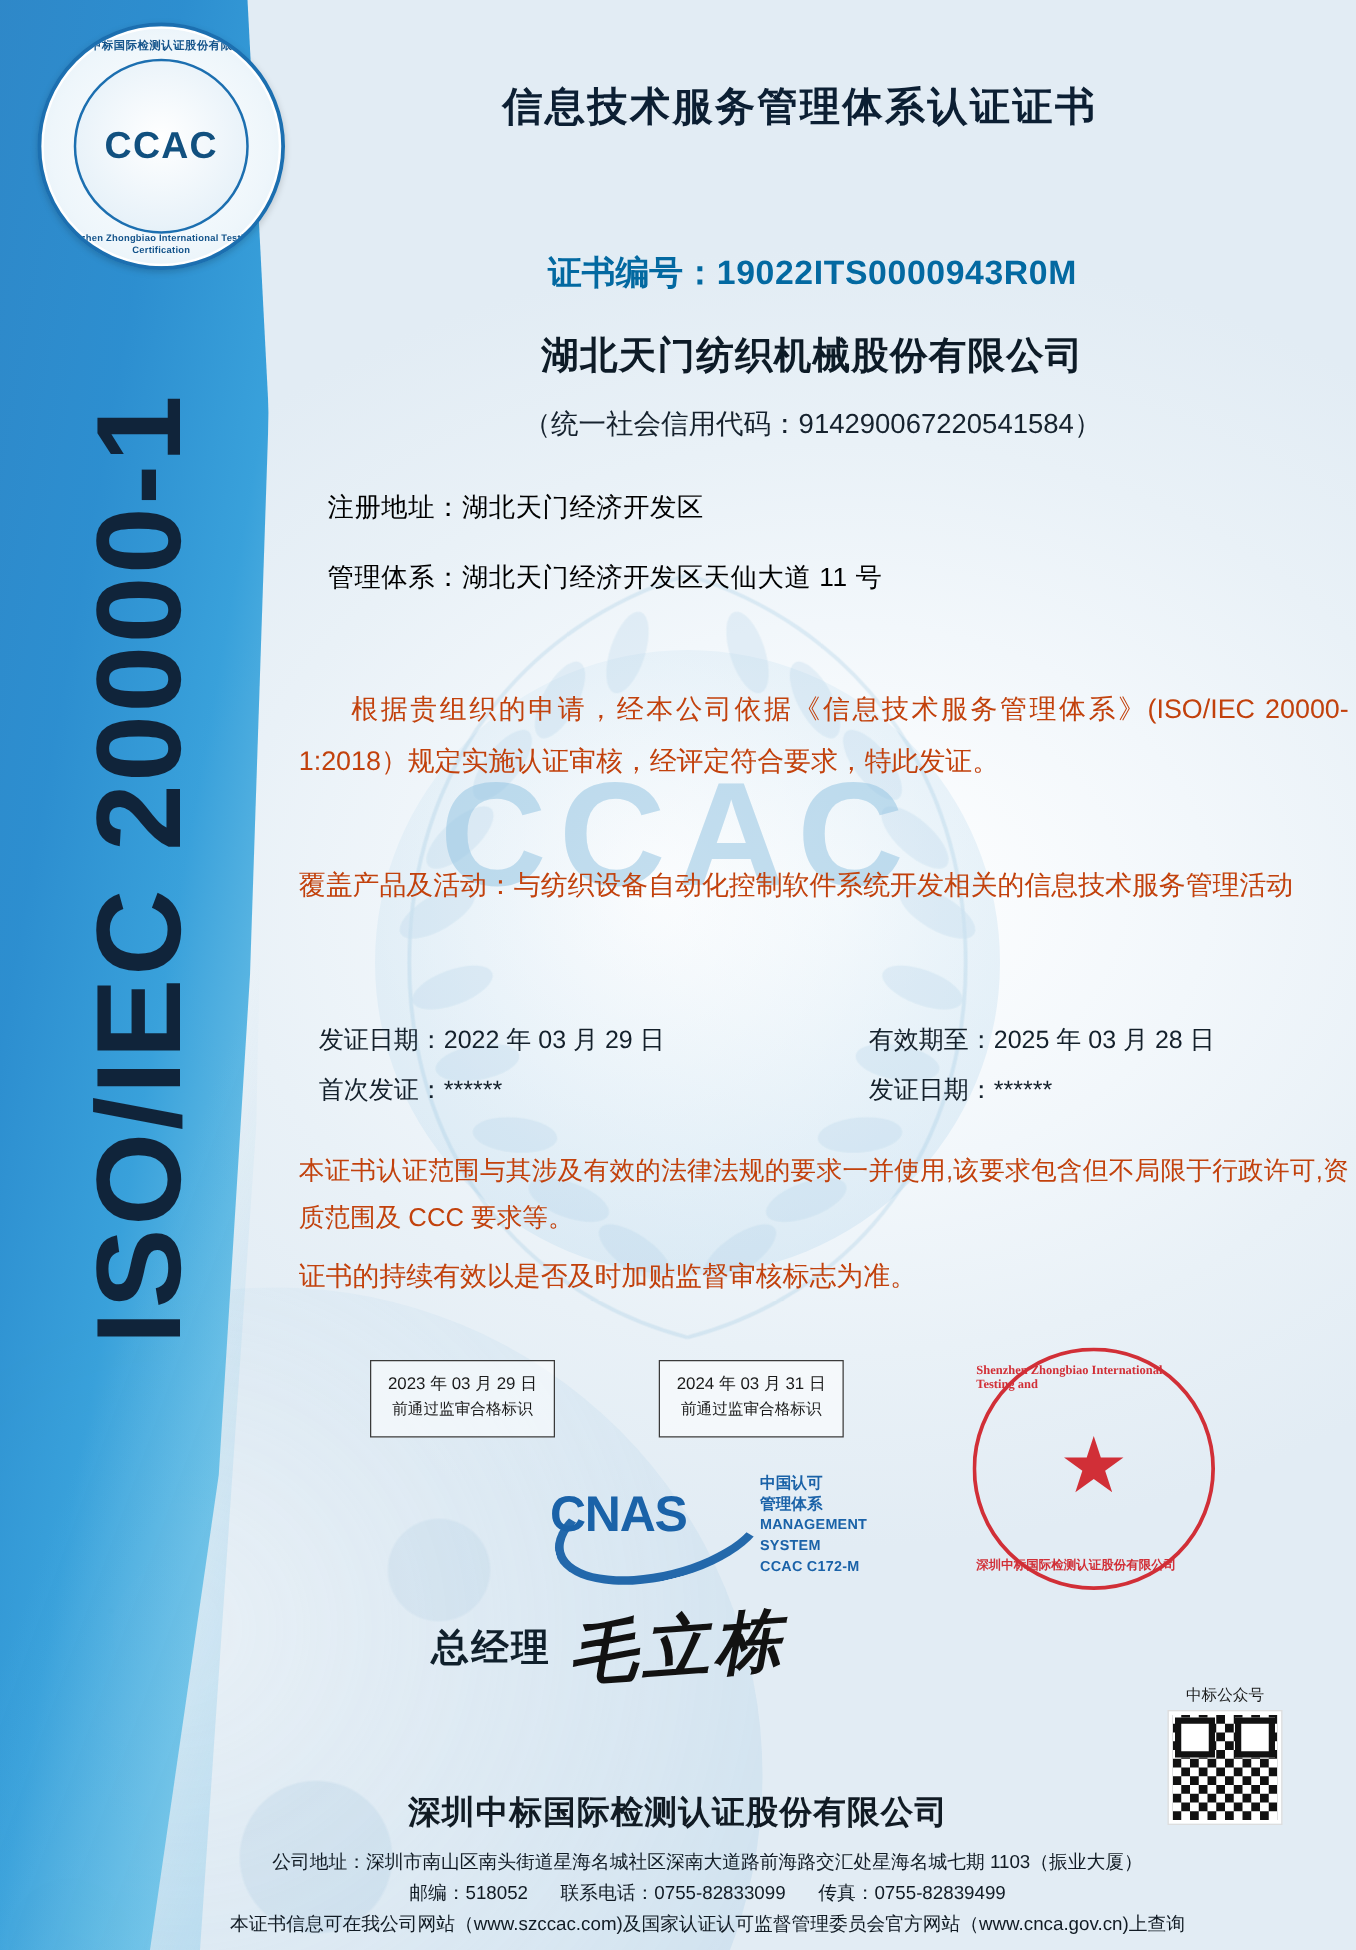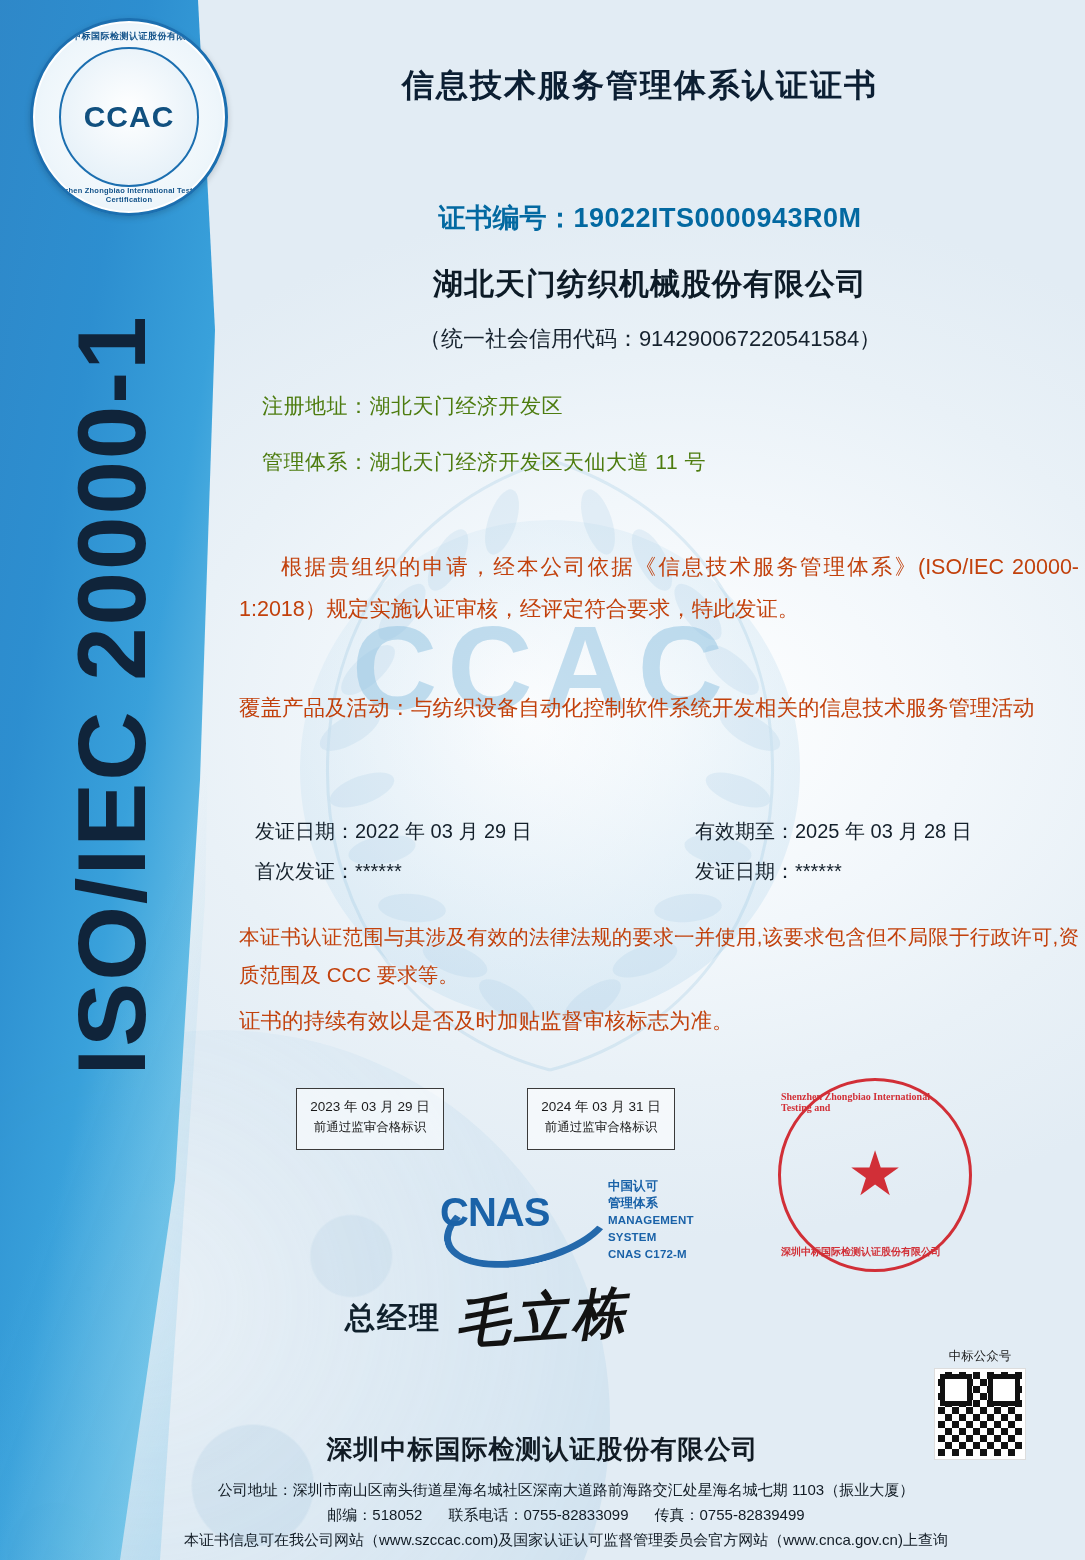--- a/index.html
+++ b/index.html
@@ -185,21 +185,21 @@
     width: 820px;
     text-align: center;
     font-size: 22px;
     color: #16222e;
   }
 
   .addr {
     position: absolute;
     left: 262px;
     font-size: 21px;
-    color: #4d7c0f;
+    color: #000000;
     letter-spacing: .5px;
   }
   .addr.reg { top: 392px; }
   .addr.biz { top: 448px; }
 
   .para {
     position: absolute;
     left: 222px;
     width: 840px;
     font-size: 21.5px;
@@ -478,21 +478,21 @@
     <div class="l2">前通过监审合格标识</div>
   </div>
 
   <div class="cnas">
     <div class="swoosh"></div>
     <div class="word">CNAS</div>
     <div class="lines">
       <div>中国认可</div>
       <div>管理体系</div>
       <div class="en">MANAGEMENT SYSTEM</div>
-      <div class="en">CNAS C172-M</div>
+      <div class="en">CCAC C172-M</div>
     </div>
   </div>
 
   <div class="red-seal">
     <div class="t-en">Shenzhen Zhongbiao International Testing and</div>
     <div class="star">★</div>
     <div class="t-cn">深圳中标国际检测认证股份有限公司</div>
   </div>
 
   <div class="sign-label">总经理</div>

